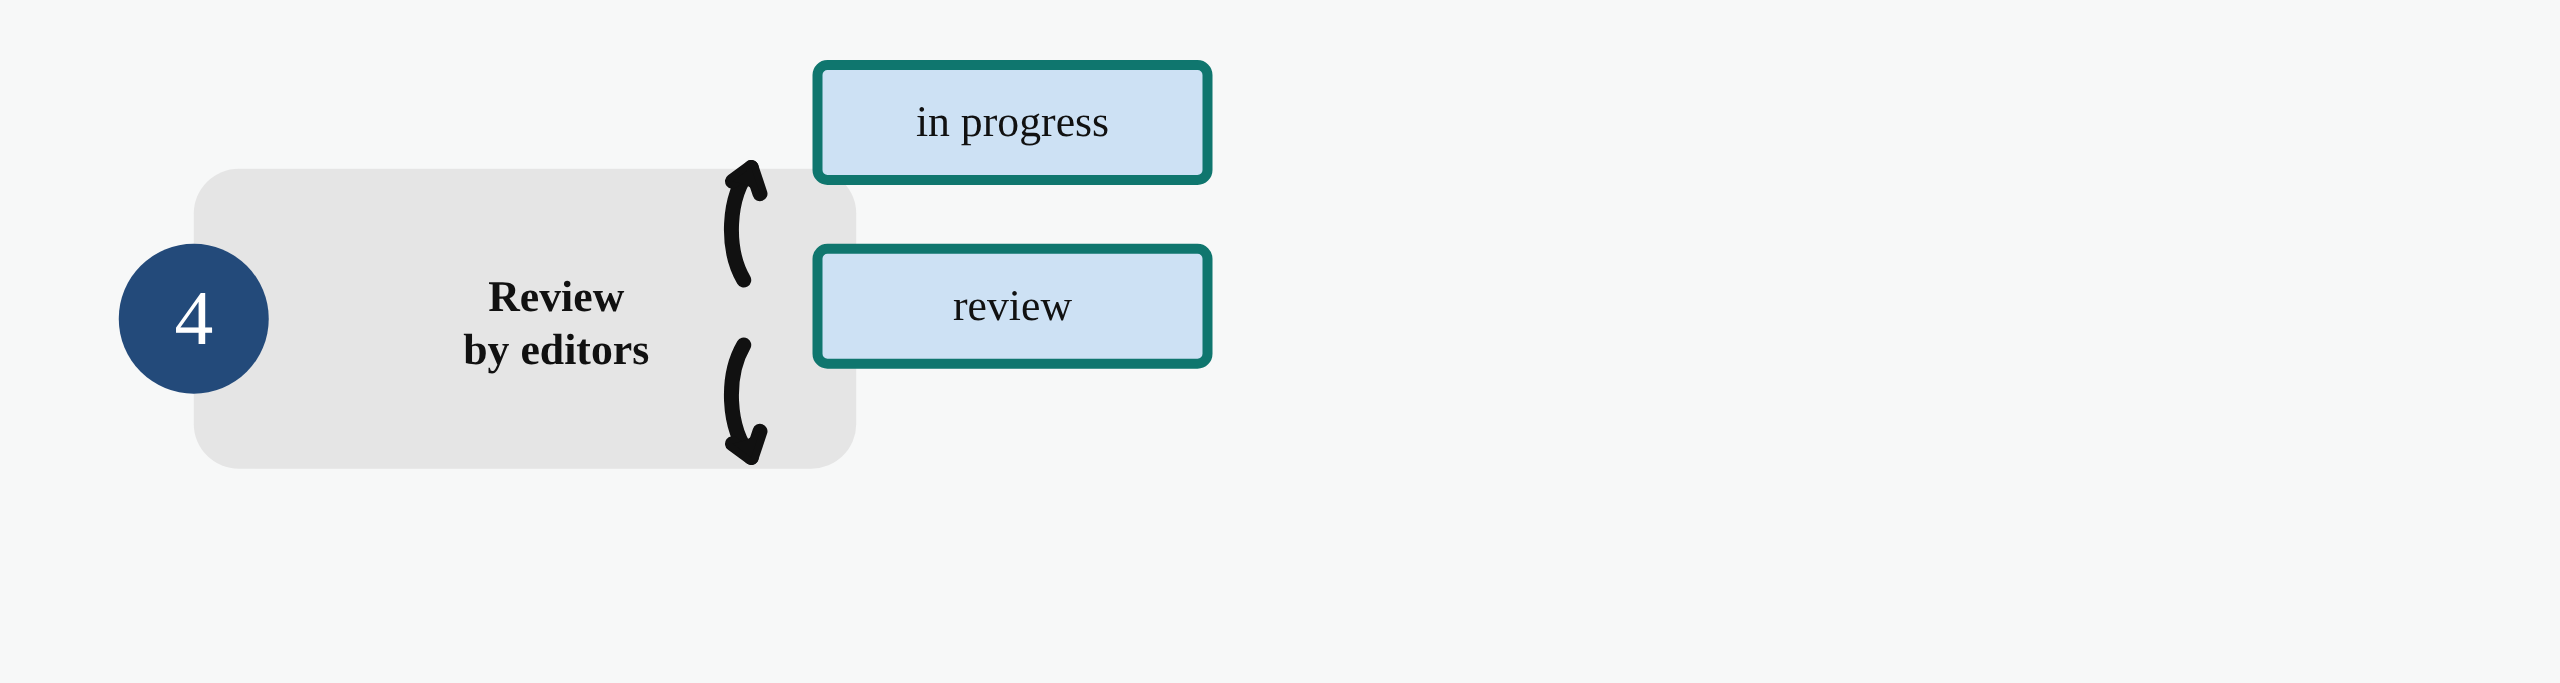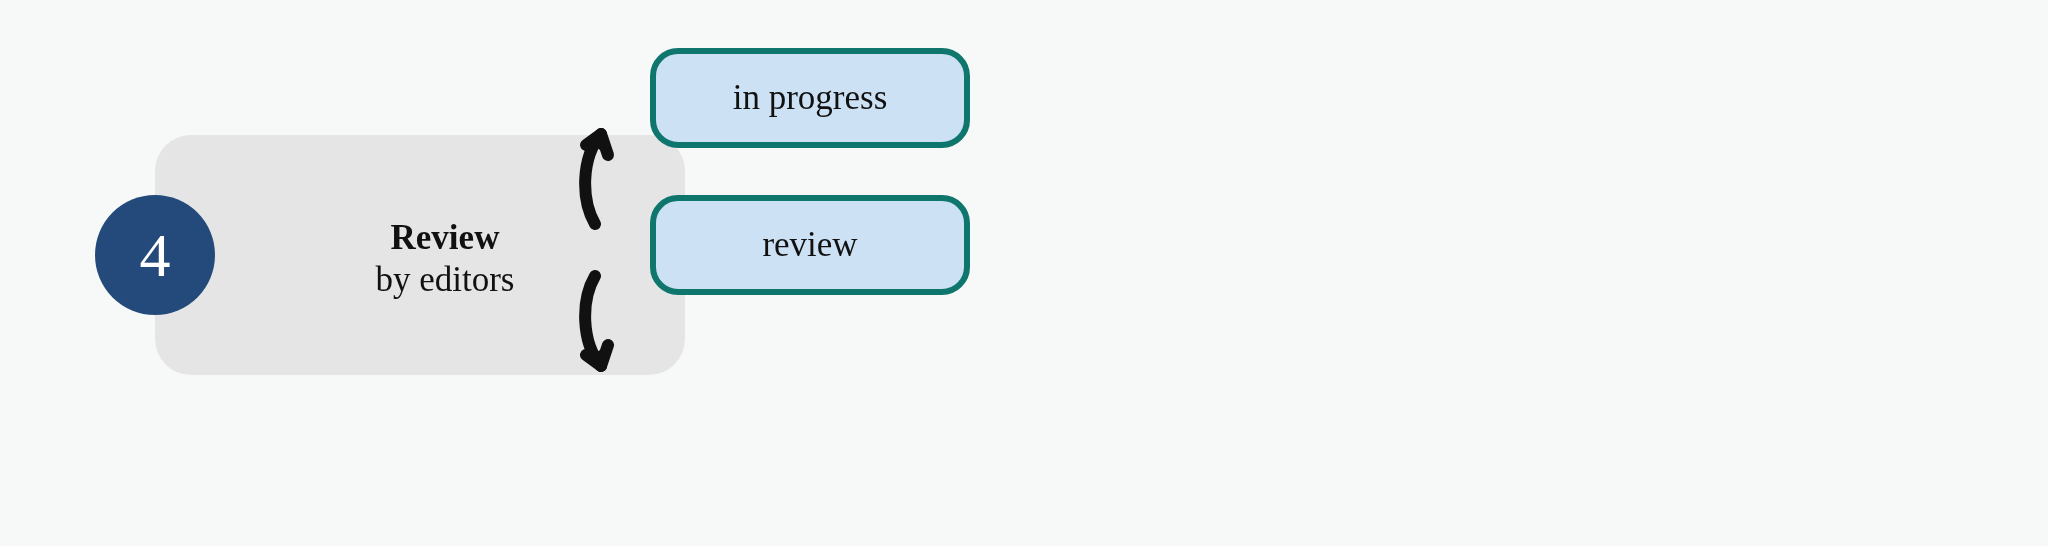--- a/index.html
+++ b/index.html
@@ -53,37 +53,37 @@
       text-align: center;
       color: #111111;
     }
     .step-title {
       font-size: 35px;
       font-weight: 700;
       line-height: 1.2;
     }
     .step-subtitle {
       font-size: 35px;
-      font-weight: 400;
+      font-weight: 700;
       line-height: 1.2;
     }
     .states-column {
       position: absolute;
       left: 555px;
       top: -2px;
       display: flex;
       flex-direction: column;
       gap: 47px;
     }
     .state-pill {
       width: 320px;
       height: 100px;
       background: #cde1f4;
-      border: 6px solid #0f766e;
-      border-radius: 28px;
+      border: 8px solid #0f766e;
+      border-radius: 12px;
       display: flex;
       align-items: center;
       justify-content: center;
       color: #111111;
       font-size: 35px;
       font-weight: 400;
     }
     .arrow {
       position: absolute;
       left: 478px;

